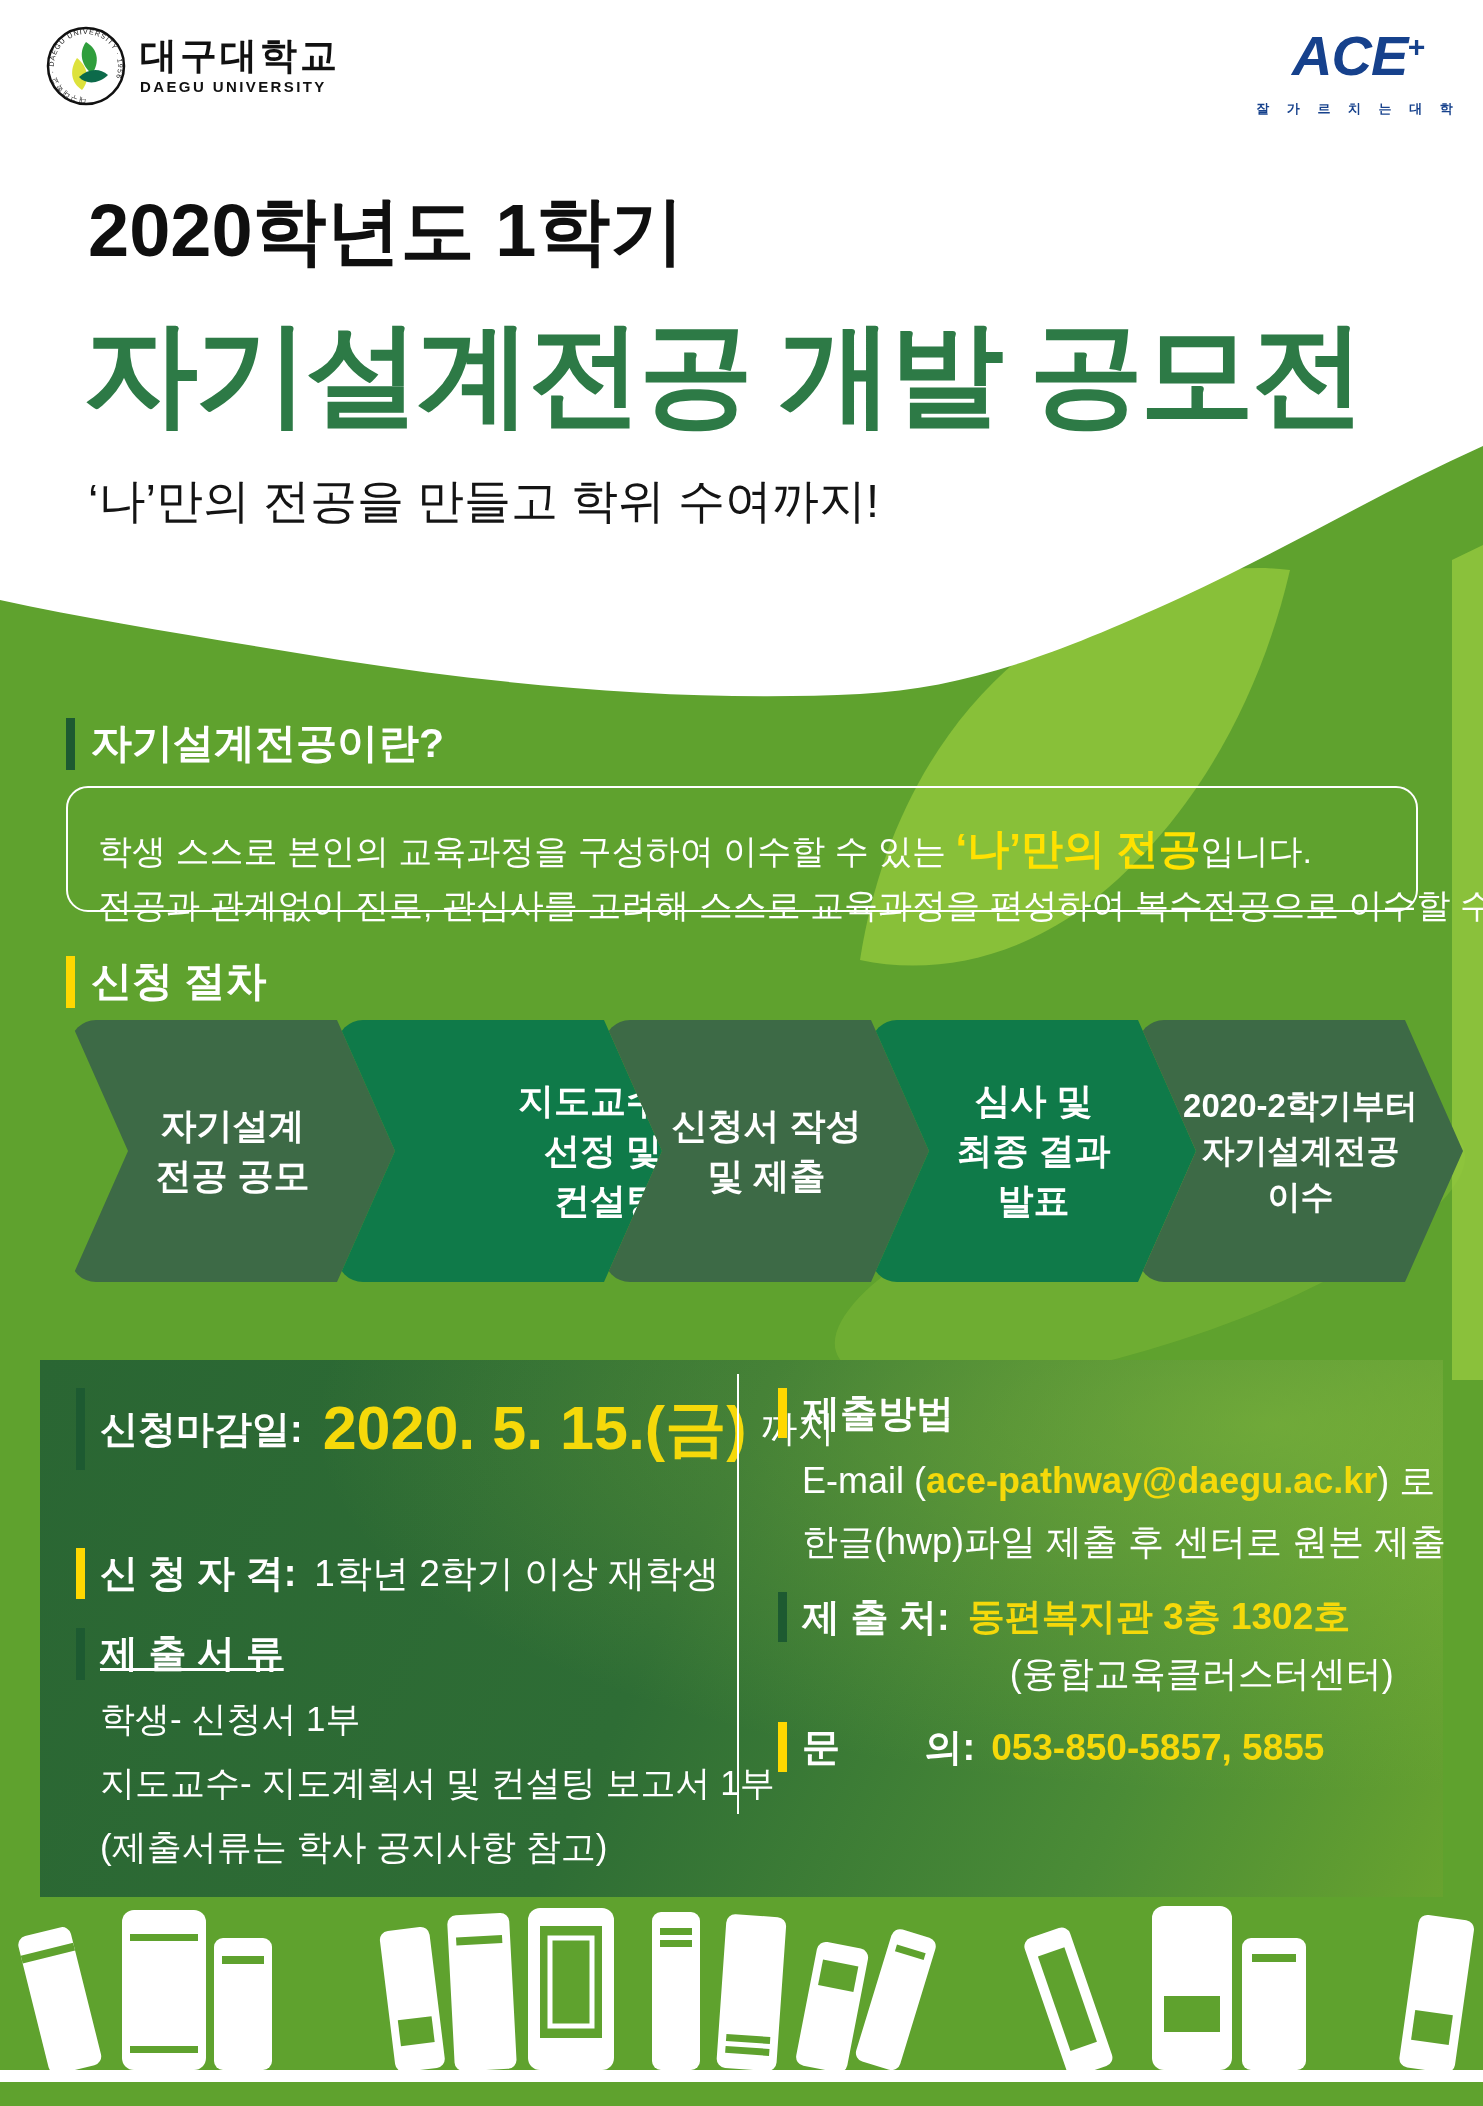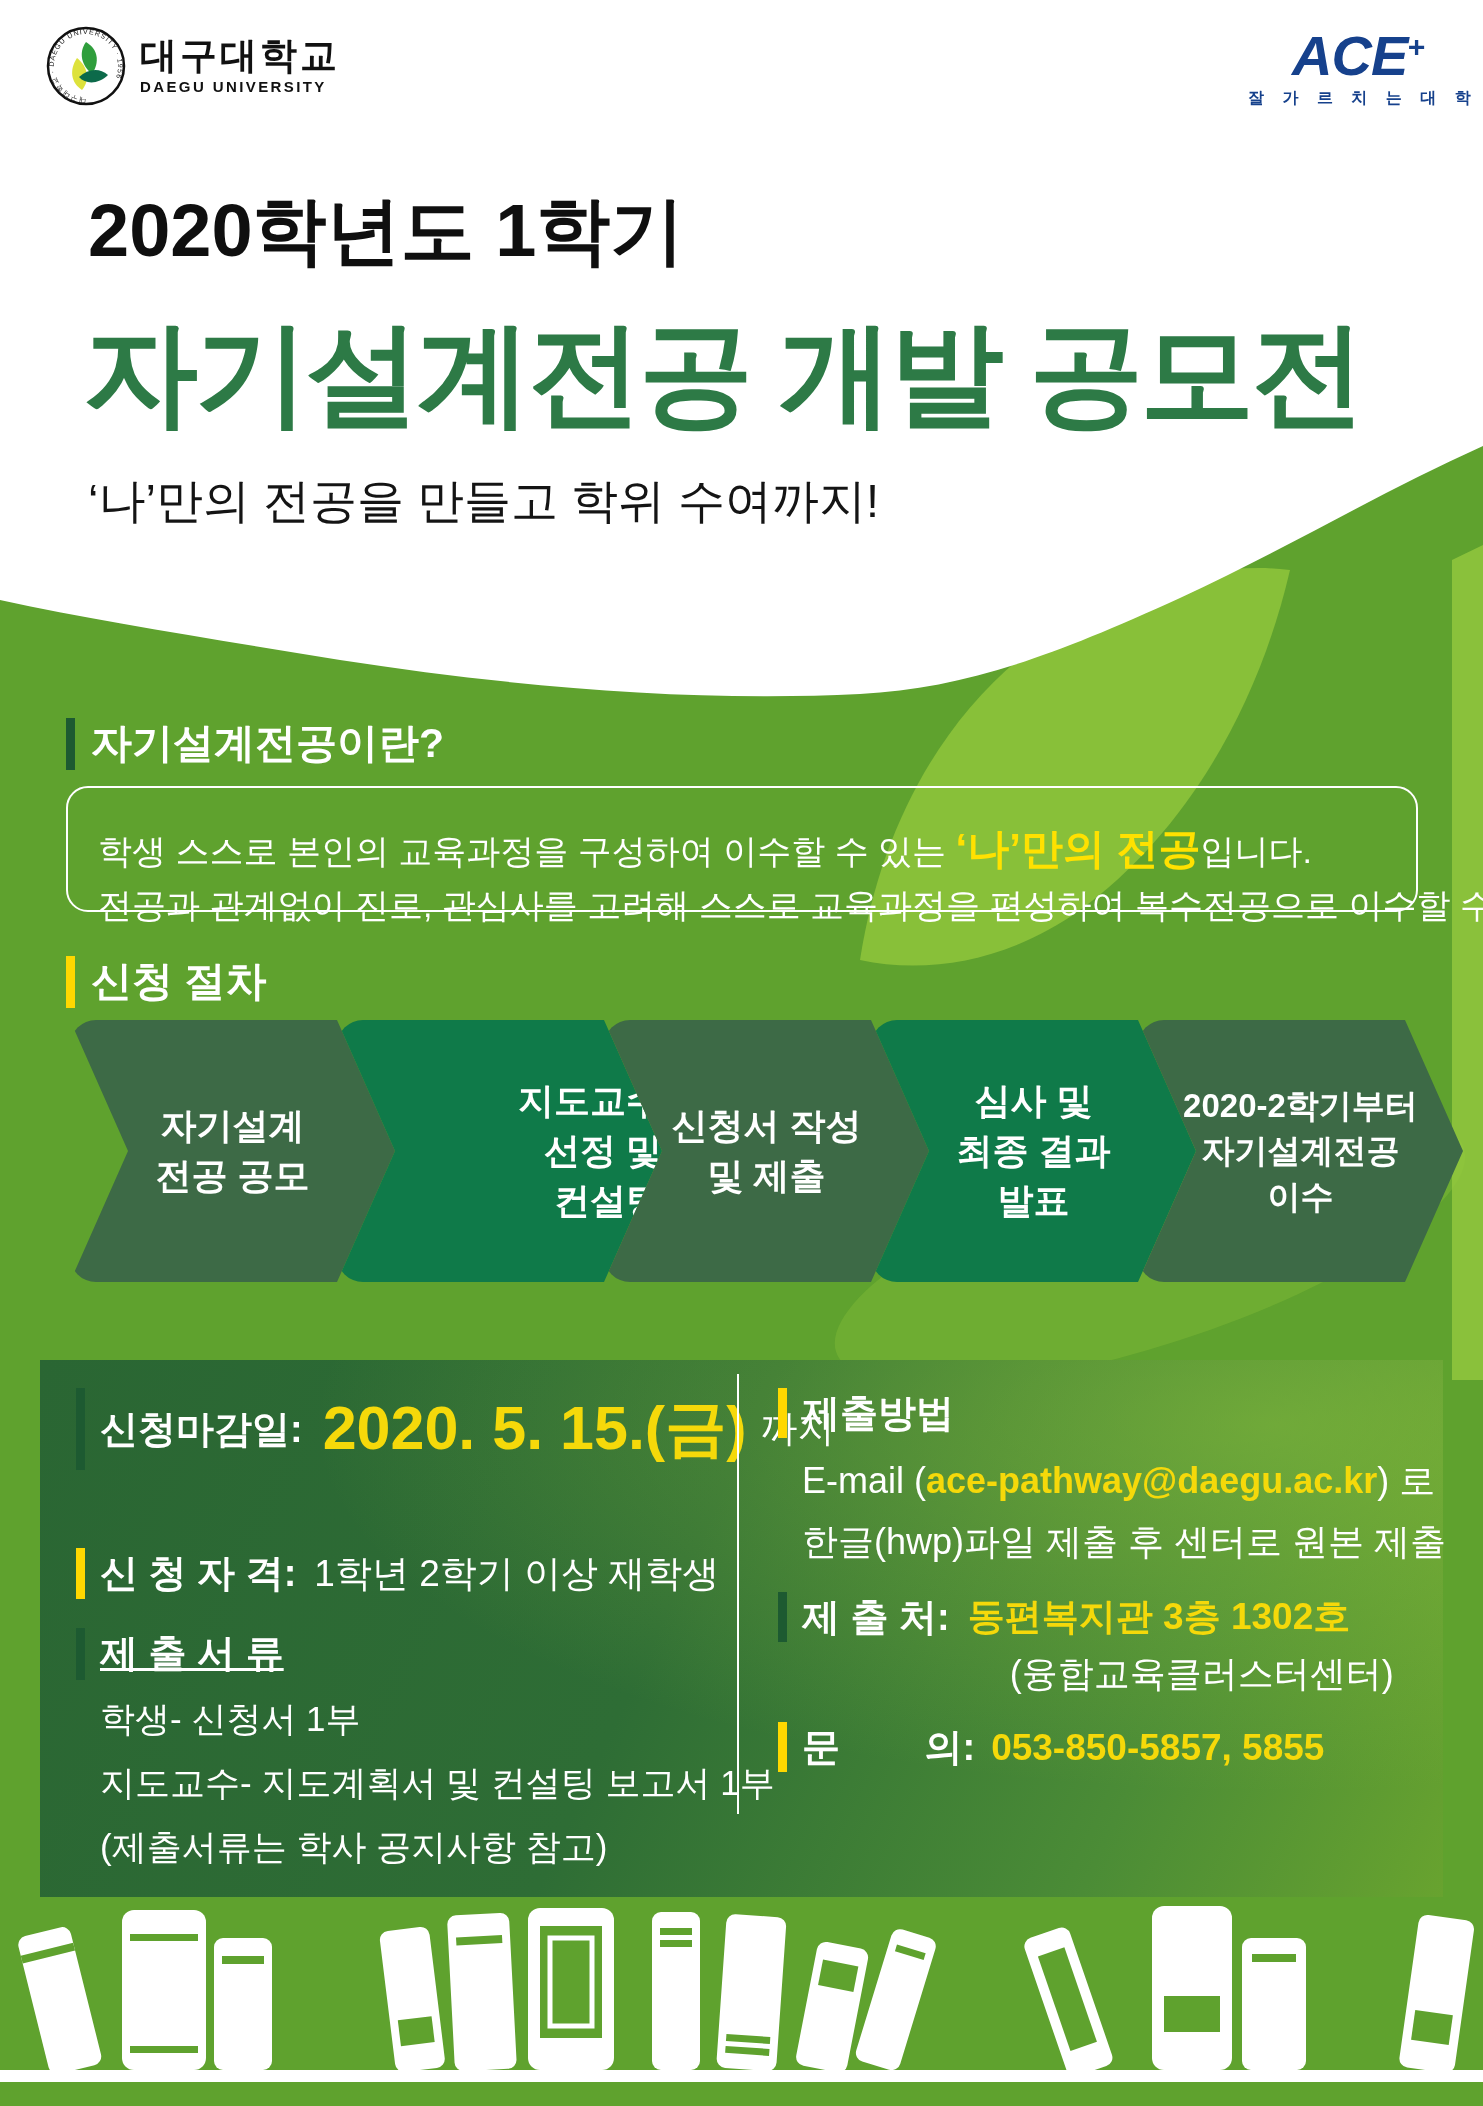--- a/index.html
+++ b/index.html
@@ -8,21 +8,21 @@
   .abs{position:absolute;}
   svg{display:block;}
 
   
   .logo-daegu{left:46px;top:26px;display:flex;align-items:center;gap:14px;}
   .uni-name{font-size:37px;font-weight:800;color:#111;letter-spacing:3px;line-height:1.05;}
   .uni-sub{font-size:15px;font-weight:800;color:#111;letter-spacing:2.4px;margin-top:2px;}
   .logo-ace{left:1248px;top:28px;width:220px;text-align:center;color:#16418c;}
   .ace-big{font-size:56px;font-weight:900;font-style:italic;letter-spacing:-1px;line-height:1;}
   .ace-plus{font-size:30px;vertical-align:18px;font-style:italic;font-weight:900;}
-  .ace-tag{font-size:16px;font-weight:700;letter-spacing:7px;margin-top:4px;white-space:pre;}
+  .ace-tag{font-size:13px;font-weight:700;letter-spacing:7px;margin-top:16px;white-space:pre;}
 
   
   .hero-semester{left:88px;top:192px;font-size:74px;font-weight:800;color:#0f0f0f;line-height:1.05;}
   .hero-title{left:84px;top:314px;font-size:114px;font-weight:800;color:#2d7a46;letter-spacing:-3px;line-height:1.05;white-space:nowrap;}
   .hero-subtitle{left:88px;top:470px;font-size:47px;font-weight:500;color:#141414;white-space:nowrap;}
 
   
   .sec-head{display:flex;align-items:center;gap:16px;color:#fff;font-size:41px;font-weight:800;}
   .sec-bar{width:9px;height:52px;display:inline-block;}
   .bar-dark{background:#1d5a31;}

